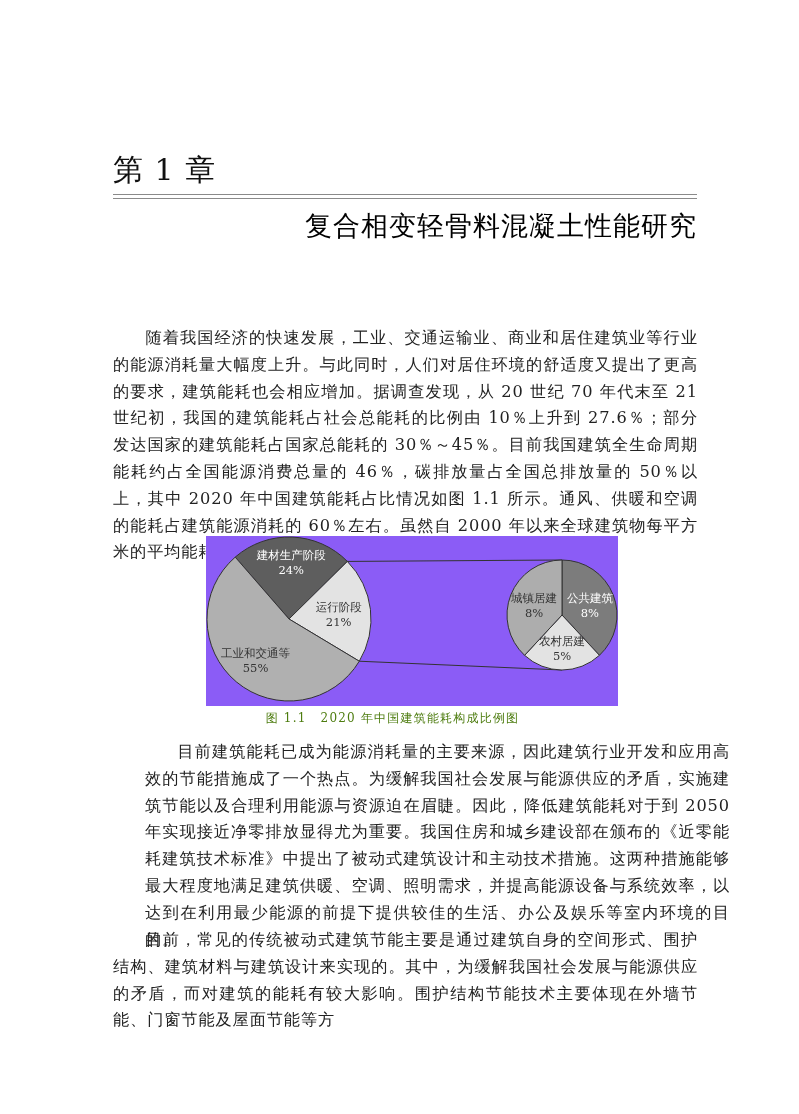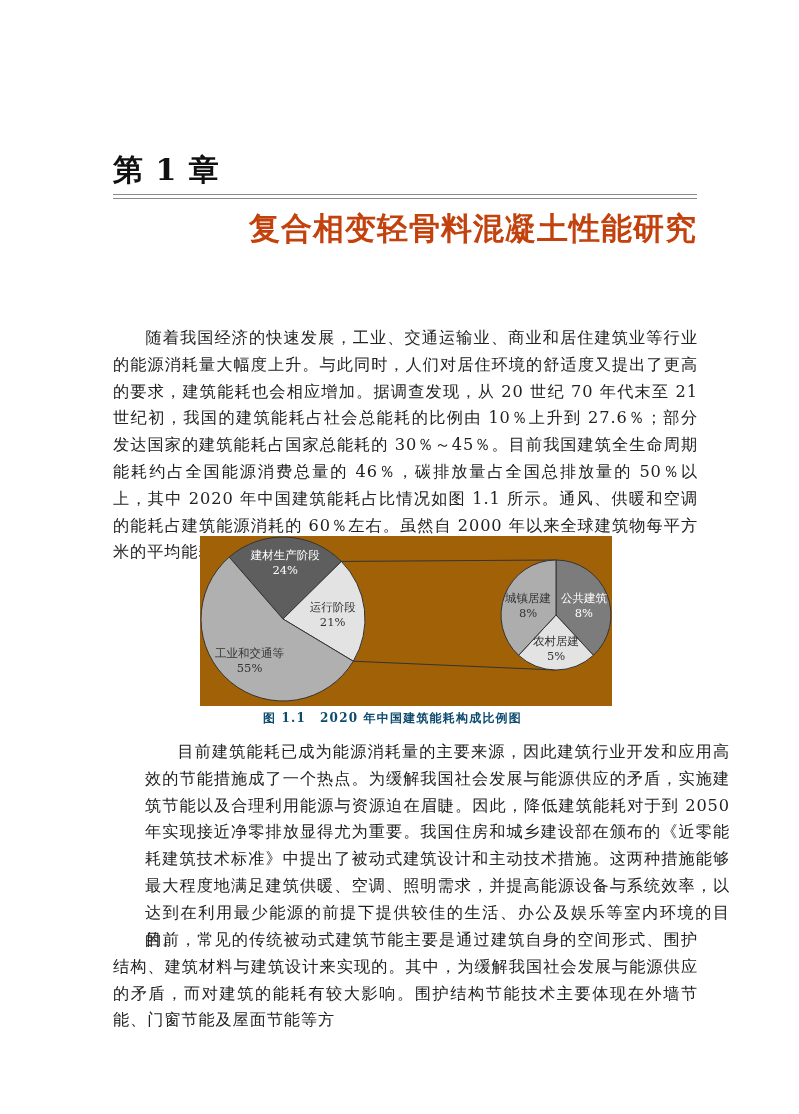--- a/index.html
+++ b/index.html
@@ -1,33 +1,33 @@
 <!DOCTYPE html>
 <html><head>
 <meta charset="utf-8">
 <style>
   html, body { margin: 0; padding: 0; background: #ffffff; }
   body { width: 799px; height: 1114px; position: relative; overflow: hidden;
          font-family: "DejaVu Serif", "Liberation Serif", serif; color: #1a1a1a; }
-  .chapter-label { position: absolute; left: 113px; top: 150px; font-size: 30px; font-weight: bold;
+  .chapter-label { position: absolute; left: 113px; top: 150px; font-size: 30px; font-weight: normal;
                    font-family: "DejaVu Serif", serif; letter-spacing: 1px; color: #111; }
   .rule { position: absolute; left: 113px; width: 584px; top: 194px; height: 5px;
           border-top: 1.5px solid #8a8a8a; border-bottom: 1.5px solid #8a8a8a; box-sizing: border-box; }
-  .chapter-title { position: absolute; right: 102px; top: 208px; font-size: 31px; font-weight: bold;
-                   font-family: "DejaVu Serif", serif; letter-spacing: 1px; color: #c2410c; }
+  .chapter-title { position: absolute; right: 102px; top: 208px; font-size: 27px; font-weight: normal;
+                   font-family: "DejaVu Serif", serif; letter-spacing: 1px; color: #000000; }
   .body-block { position: absolute; left: 113px; width: 585px; }
   .para { margin: 0; font-size: 16.2px; line-height: 26.8px; text-align: justify;
           text-indent: 2em; letter-spacing: 0.9px; color: #222; }
   #p1 { top: 325px; }
   #p2 { top: 739px; margin-left: 32px; }
   #p3 { top: 927px; }
-  .figure { position: absolute; left: 200px; top: 536px; width: 412px; height: 170px; background: #a16207; }
+  .figure { position: absolute; left: 206px; top: 536px; width: 412px; height: 170px; background: #8b5cf6; }
   .figure svg { position: absolute; left: 0; top: 0; }
   .caption { position: absolute; left: 0; width: 799px; top: 710px; text-align: center; font-size: 12px;
-             font-weight: bold; font-family: "DejaVu Serif", serif; letter-spacing: 1.2px; color: #0c4a6e; }
+             font-weight: normal; font-family: "DejaVu Serif", serif; letter-spacing: 1.2px; color: #4d7c0f; }
   .caption span { margin-right: 14px; }
   .slice-label { font-family: "DejaVu Serif", serif; font-size: 11.5px; text-anchor: middle; }
 </style>
 </head>
 <body>
 
 <div class="chapter-label">第 1 章</div>
 <div class="rule"></div>
 <div class="chapter-title">复合相变轻骨料混凝土性能研究</div>
 

